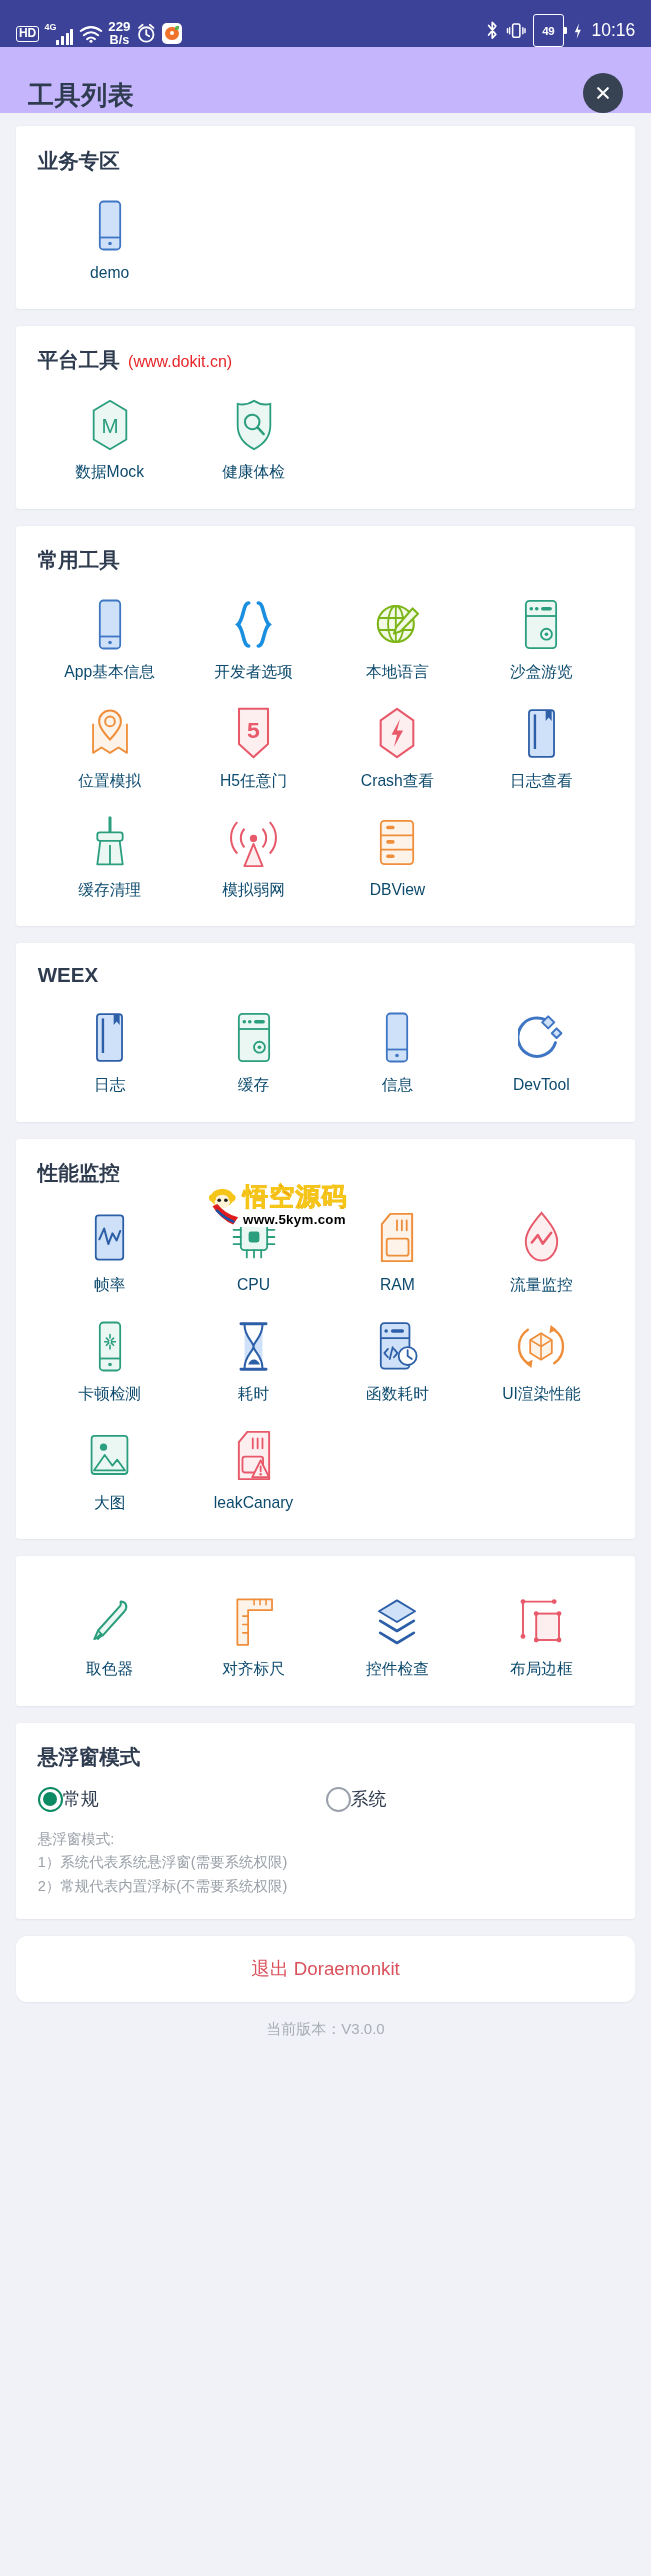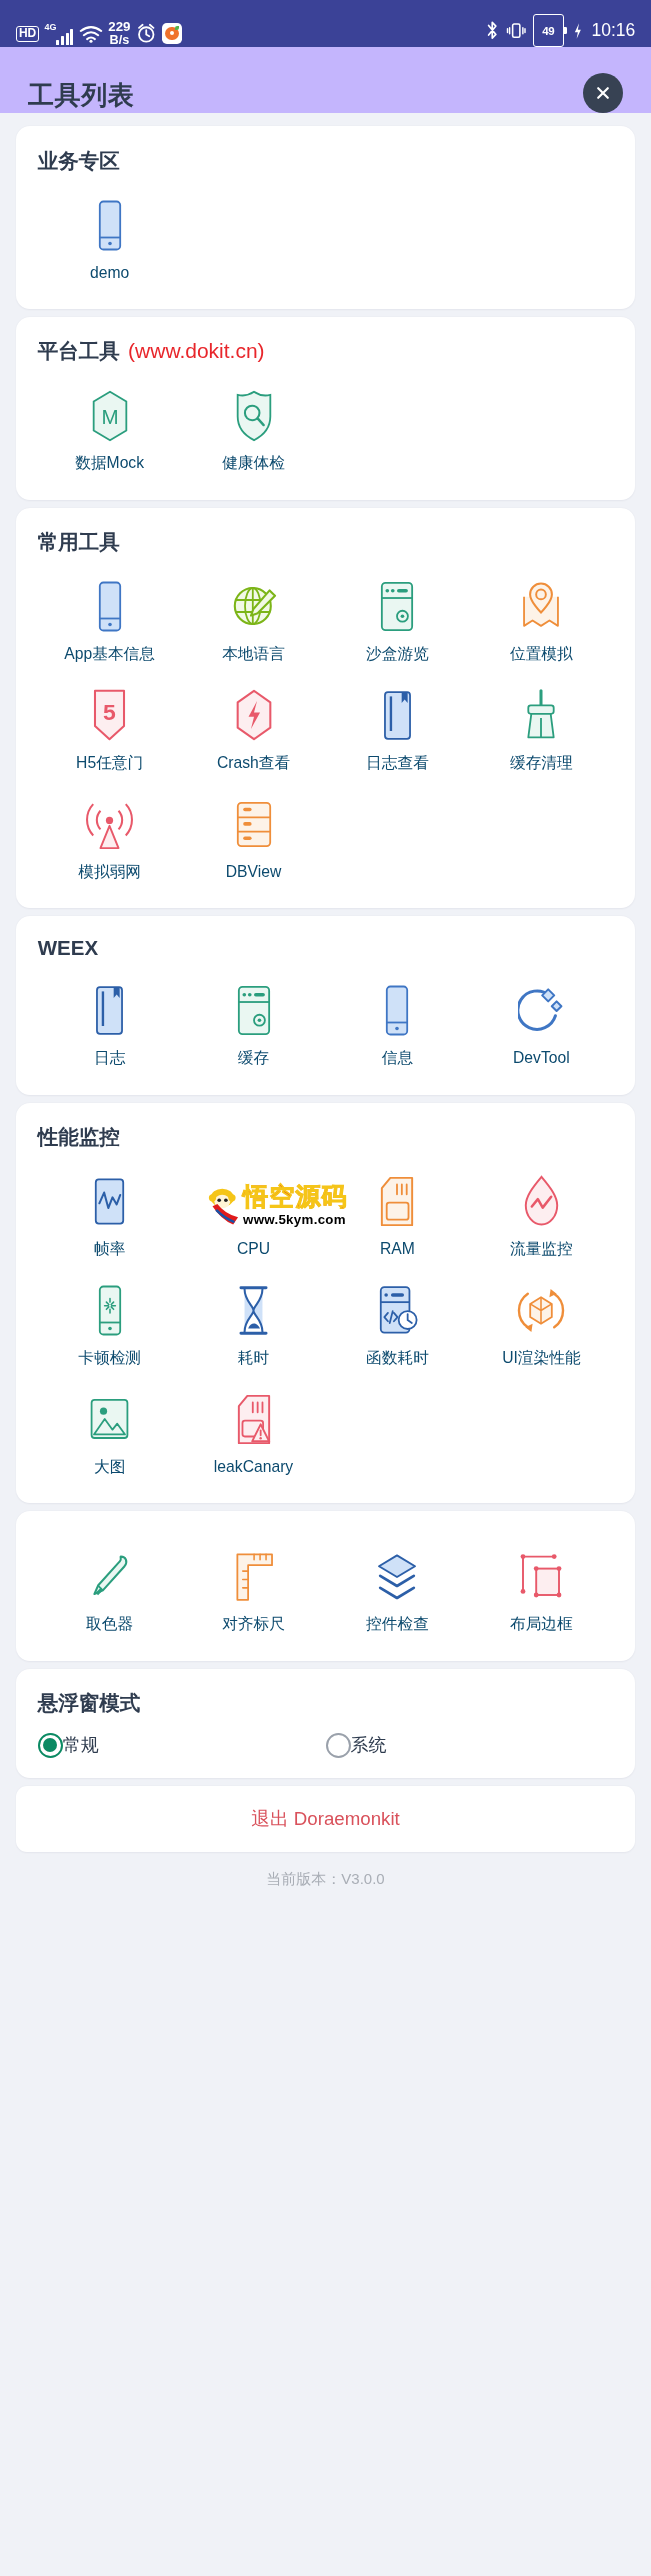--- a/index.html
+++ b/index.html
@@ -63,29 +63,29 @@
   .close-btn {
     margin-left: auto; width: 40px; height: 40px; border-radius: 50%;
     background: #374253; display: flex; align-items: center; justify-content: center;
     cursor: pointer;
   }
   .close-btn svg { display: block; }
 
   
   .scroll { padding: 13.3px 15.7px 0; }
   .card {
-    background: #fff; border-radius: 14px; margin-bottom: 8px;
+    background: #fff; border-radius: 3px; margin-bottom: 17px;
     padding: 20.5px 22px 20.5px;
     box-shadow: 0 0.6px 1.8px rgba(30,40,70,.06);
   }
   .card-title {
     font-size: 20.5px; font-weight: bold; color: #2f3c4f;
     margin-bottom: 4.8px; display: flex; align-items: baseline; gap: 8.4px;
   }
-  .card-title .sub { font-size: 21px; color: #e8262b; font-weight: normal; }
+  .card-title .sub { font-size: 16px; color: #e8262b; font-weight: normal; }
 
   .grid { display: flex; flex-wrap: wrap; }
   .cell {
     width: 25%; padding: 18px 0 6px;
     display: flex; flex-direction: column; align-items: center;
     cursor: pointer;
   }
   .cell .ic { width: 55px; height: 55px; display: flex; align-items: center; justify-content: center; }
   .cell .ic svg { display: block; }
   .cell .lb {
@@ -286,20 +286,29 @@
           <svg width="36" height="51" viewBox="0 0 60 84">
               <rect x="13" y="2" width="34" height="80" rx="6" fill="#cfe1f8" stroke="#3f76c4" stroke-width="3"></rect>
               <path d="M13 62 h34" stroke="#3f76c4" stroke-width="3"></path>
               <circle cx="30" cy="72" r="3" fill="#3f76c4"></circle>
             </svg>
         </span>
         <span class="lb">App基本信息</span>
       </div>
       <div class="cell">
         <span class="ic">
+          <svg width="43" height="51" viewBox="0 0 72 84">
+              <path d="M28 6 C18 6 20 34 10 42 C20 50 18 78 28 78" stroke="#1a8fe0" stroke-width="6" fill="none" stroke-linecap="round"></path>
+              <path d="M44 6 C54 6 52 34 62 42 C52 50 54 78 44 78" stroke="#1a8fe0" stroke-width="6" fill="none" stroke-linecap="round"></path>
+            </svg>
+        </span>
+        <span class="lb">开发者选项</span>
+      </div>
+      <div class="cell">
+        <span class="ic">
           <svg width="48" height="48" viewBox="0 0 80 80">
               <circle cx="38" cy="40" r="30" stroke="#7cb518" stroke-width="3.5" fill="#f2f9e6"></circle>
               <ellipse cx="38" cy="40" rx="13" ry="30" stroke="#7cb518" stroke-width="3" fill="none"></ellipse>
               <path d="M9 30 h58 M9 50 h58 M38 10 v60" stroke="#7cb518" stroke-width="3"></path>
               <path d="M66 14 L75 23 L46 52 L35 56 L39 45 Z" fill="#f2f9e6" stroke="#7cb518" stroke-width="3.5" stroke-linejoin="round"></path>
             </svg>
         </span>
         <span class="lb">本地语言</span>
       </div>
       <div class="cell">
@@ -625,20 +634,25 @@
     <div class="radios">
       <label class="radio-opt on">
         <span class="radio-mark"></span>
         <span class="radio-lb">常规</span>
       </label>
       <label class="radio-opt">
         <span class="radio-mark"></span>
         <span class="radio-lb">系统</span>
       </label>
     </div>
+    <div class="hint">
+      <div>悬浮窗模式:</div>
+      <div>1）系统代表系统悬浮窗(需要系统权限)</div>
+      <div>2）常规代表内置浮标(不需要系统权限)</div>
+    </div>
   </div>
 
   <div class="exit-card">
     <span>退出 Doraemonkit</span>
   </div>
 
   <div class="version">当前版本：V3.0.0</div>
 </div>
 
 

